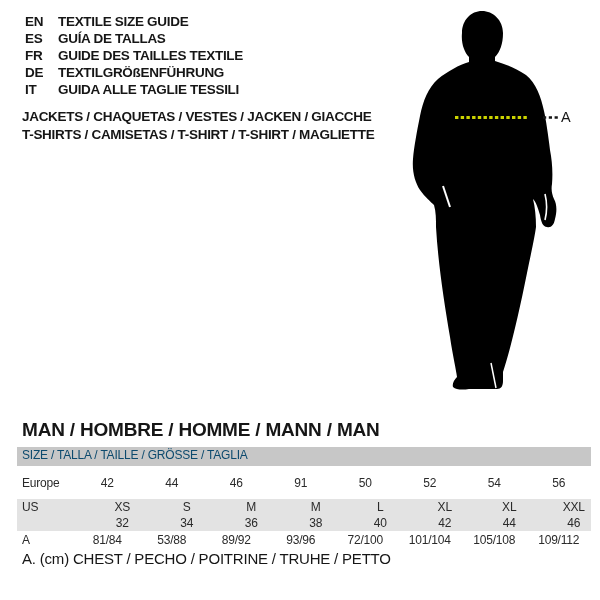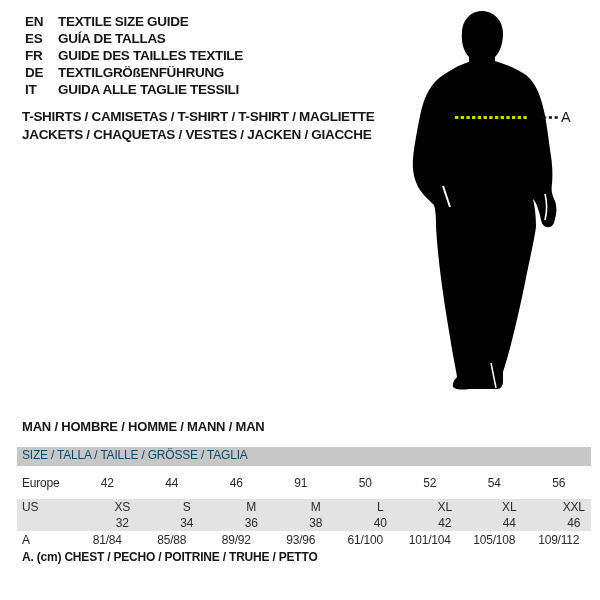--- a/index.html
+++ b/index.html
@@ -21,56 +21,56 @@
   
   .cat-block{
     left:22px;top:108px;font-weight:bold;font-size:13.5px;
     line-height:18px;letter-spacing:-0.3px;white-space:nowrap;
   }
 
   
   .figure-svg{left:395px;top:5px;width:205px;height:400px;}
   .measure-a{left:561px;top:109px;font-size:14.5px;font-weight:400;}
 
-  .man-title{left:22px;top:419px;font-weight:bold;font-size:13px;letter-spacing:-0.2px;white-space:nowrap;text-align:right;}
+  .man-title{left:22px;top:419px;font-weight:bold;font-size:19px;letter-spacing:-0.2px;white-space:nowrap;text-align:right;}
 
   
   .size-table{left:17px;top:447px;width:574px;font-size:12px;color:#2a2a2a;letter-spacing:-0.2px;}
   .t-header{
     height:19px;line-height:16px;padding-left:5px;color:#0c4a6e;
     background:var(--table-header-bg,#c7c7c7);
   }
   .t-row{display:grid;grid-template-columns:58px repeat(8,1fr);height:33px;align-items:center;}
   .t-band{background:var(--table-band-bg,#e3e3e3);}
   .t-band .t-row{height:16px;gap:30px;}
   .t-row.row-a{height:18px;}
   .t-label{padding-left:5px;}
   .t-cell{text-align:center;}
 
-  .footnote{left:22px;top:550px;font-weight:bold;font-size:12px;letter-spacing:-0.2px;white-space:nowrap;}
+  .footnote{left:22px;top:550px;font-weight:normal;font-size:15px;letter-spacing:-0.2px;white-space:nowrap;}
 </style>
 </head>
 <body>
 
 <div class="abs lang-block">
   <span>EN</span>
   <span>TEXTILE SIZE GUIDE</span>
   <span>ES</span>
   <span>GUÍA DE TALLAS</span>
   <span>FR</span>
   <span>GUIDE DES TAILLES TEXTILE</span>
   <span>DE</span>
   <span>TEXTILGRÖßENFÜHRUNG</span>
   <span>IT</span>
   <span>GUIDA ALLE TAGLIE TESSILI</span>
 </div>
 
 <div class="abs cat-block">
+  <div>JACKETS / CHAQUETAS / VESTES / JACKEN / GIACCHE</div>
   <div>T-SHIRTS / CAMISETAS / T-SHIRT / T-SHIRT / MAGLIETTE</div>
-  <div>JACKETS / CHAQUETAS / VESTES / JACKEN / GIACCHE</div>
 </div>
 
 <svg class="abs figure-svg" viewBox="395 5 205 400" aria-hidden="true">
   <path fill="#000000" d="
     M 482 11
     C 471 11 462 20 462 33
     C 461 43 464 52 469 57
     L 469 62
     C 459 65 448 71 438 79
     C 428 88 423 101 420 116
@@ -146,23 +146,23 @@
       <div class="t-cell">40</div>
       <div class="t-cell">42</div>
       <div class="t-cell">44</div>
       <div class="t-cell">46</div>
     </div>
   </div>
 
   <div class="t-row row-a">
     <div class="t-label">A</div>
     <div class="t-cell">81/84</div>
-    <div class="t-cell">85/88</div>
+    <div class="t-cell">53/88</div>
     <div class="t-cell">89/92</div>
     <div class="t-cell">93/96</div>
-    <div class="t-cell">61/100</div>
+    <div class="t-cell">72/100</div>
     <div class="t-cell">101/104</div>
     <div class="t-cell">105/108</div>
     <div class="t-cell">109/112</div>
   </div>
 </div>
 
 <div class="abs footnote">A. (cm) CHEST / PECHO / POITRINE / TRUHE / PETTO</div>
 
 </body></html>

